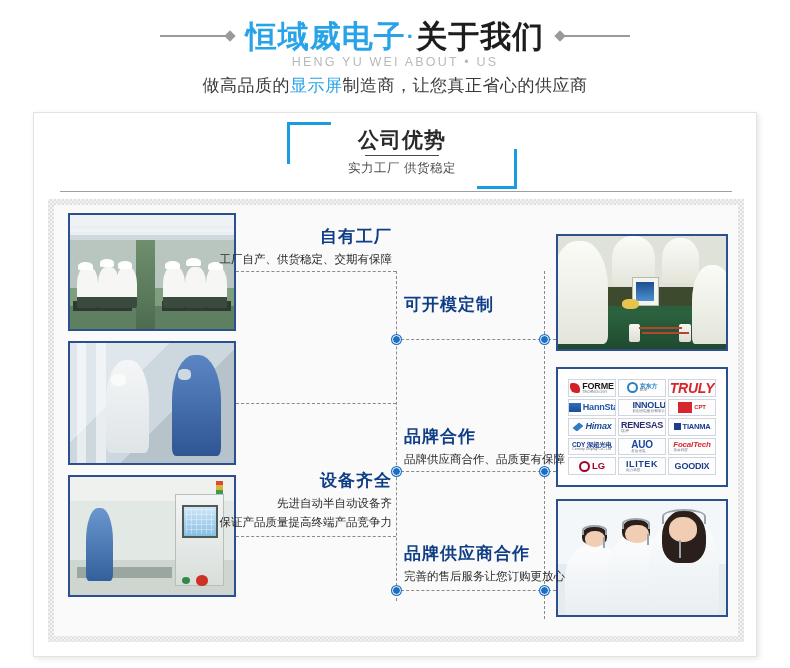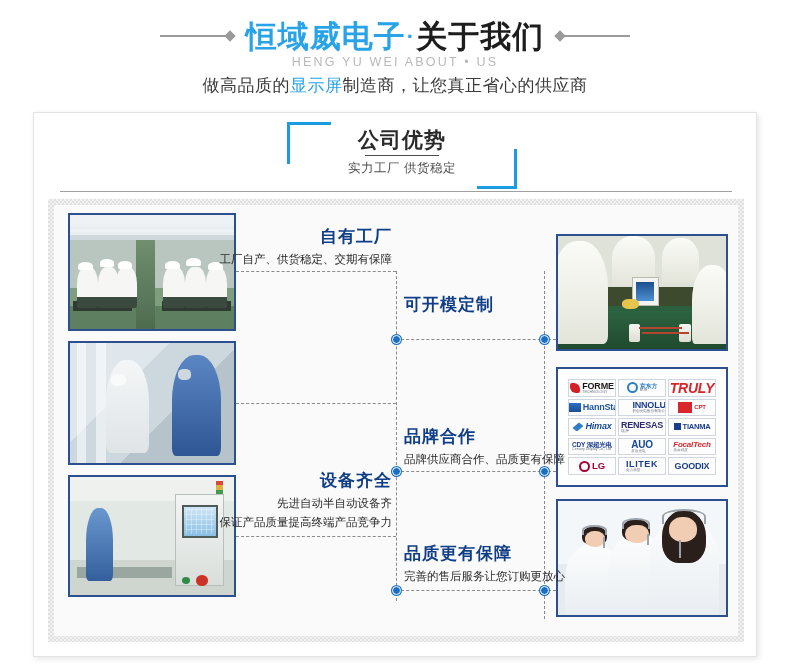--- a/index.html
+++ b/index.html
@@ -598,21 +598,21 @@
       <div class="feat left-align" style="left:356px; top:96px; width:150px;">
         <div class="f-title">可开模定制</div>
       </div>
 
       <div class="feat left-align" style="left:356px; top:228px; width:160px;">
         <div class="f-title">品牌合作</div>
         <div class="f-desc">品牌供应商合作、品质更有保障</div>
       </div>
 
       <div class="feat left-align" style="left:356px; top:345px; width:160px;">
-        <div class="f-title">品质更有保障</div>
+        <div class="f-title">品牌供应商合作</div>
         <div class="f-desc">完善的售后服务让您订购更放心</div>
       </div>
 
     </div>
   </div>
   <div class="frame-shadow"></div>
 
 </div>
 
 </body></html>

